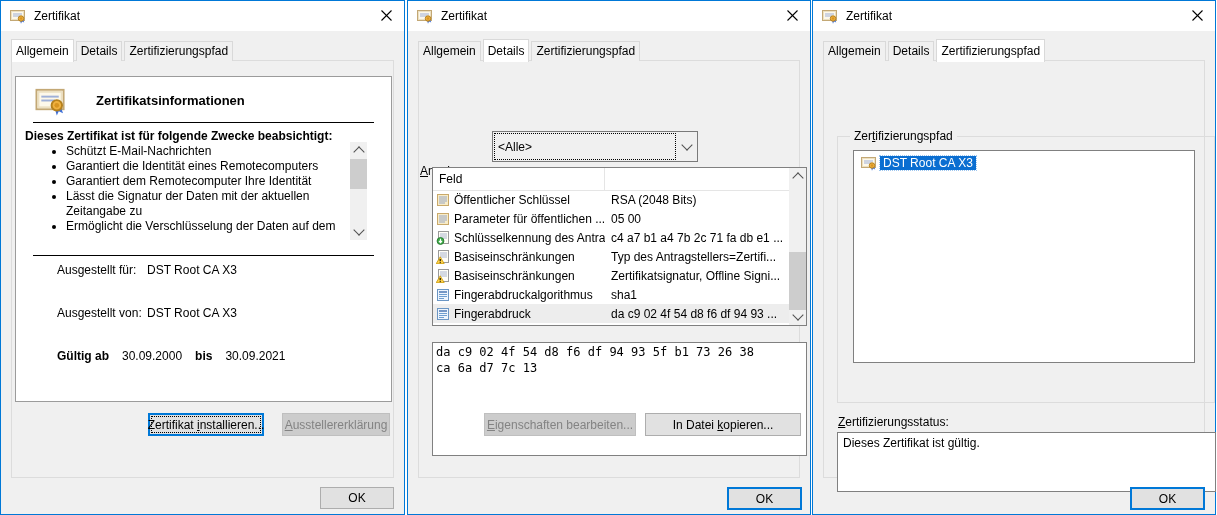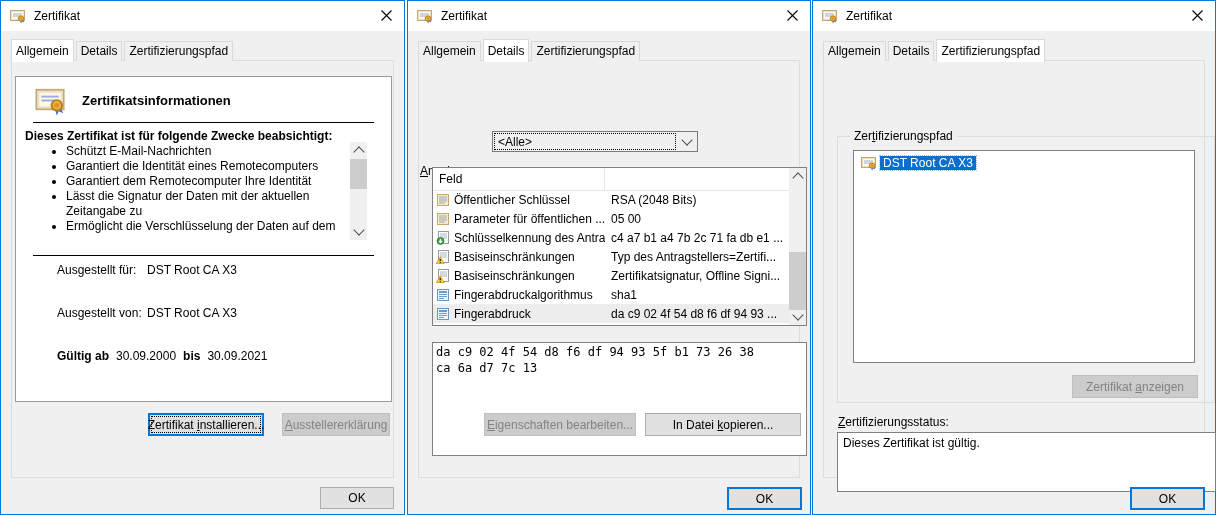--- a/index.html
+++ b/index.html
@@ -38,35 +38,35 @@
   .sb .arr{position:absolute;left:0;width:17px;height:17px;display:flex;align-items:center;justify-content:center;}
   .sb .arr.up{top:0;} .sb .arr.down{bottom:0;}
   .chev{width:7px;height:7px;border-right:1.3px solid #505050;border-bottom:1.3px solid #505050;}
   .chev.down{transform:rotate(45deg);margin-top:-3px;}
   .chev.up{transform:rotate(-135deg);margin-bottom:-3px;}
   .sb .thumb{position:absolute;left:0;width:17px;background:#cdcdcd;}
 
   
   .panel{position:absolute;left:3px;top:15px;width:377px;height:326px;background:#fff;
          border:1px solid #9b9b9b;box-sizing:border-box;}
-  .p-head{position:absolute;left:17px;top:8px;display:flex;align-items:center;gap:13px;}
+  .p-head{position:absolute;left:17px;top:8px;display:flex;align-items:center;gap:27px;}
   .p-heading{font-weight:bold;font-size:13px;}
   .hdiv{position:absolute;left:17px;width:341px;border-top:1px solid #000;}
   .p-intro{position:absolute;left:9px;top:52px;font-weight:bold;}
   .p-purposes{position:absolute;left:36px;top:67px;width:288px;margin:0;padding:0 0 0 14px;
               list-style:disc;line-height:15px;}
   .p-purposes li{margin:0;padding:0;}
   .infrow{position:absolute;left:41px;display:flex;}
   .infrow .lbl{font-weight:normal;width:90px;flex:0 0 auto;}
-  .validrow{position:absolute;left:41px;display:flex;gap:7px;align-items:baseline;}
+  .validrow{position:absolute;left:41px;display:flex;gap:13px;align-items:baseline;}
   .validrow .b{font-weight:bold;}
 
   
   .anz-label{position:absolute;left:1px;top:75px;margin-top:28px;}
-  .combo{position:absolute;left:73px;top:70px;width:206px;height:21px;background:#f0f0f0;
+  .combo{position:absolute;left:73px;top:70px;width:206px;height:31px;background:#f0f0f0;
          border:1px solid #7a7a7a;box-sizing:border-box;display:flex;align-items:stretch;}
   .combo-text{flex:1;margin:2px;outline:1px dotted #000;display:flex;align-items:center;padding:0 3px;}
   .combo-btn{width:20px;display:flex;align-items:center;justify-content:center;}
   .lv{position:absolute;left:13px;top:106px;width:375px;height:159px;background:#fff;
       border:1px solid #808080;box-sizing:border-box;}
   .lv-head{display:flex;height:22px;border-bottom:1px solid #e5e5e5;background:#fff;align-items:center;}
   .lv-head .c1{width:172px;padding-left:6px;box-sizing:border-box;border-right:1px solid #e5e5e5;height:22px;line-height:22px;}
   .lv-head .c2{flex:1;padding-left:6px;height:22px;line-height:22px;}
   .lv-rows{position:absolute;top:22px;left:0;right:17px;bottom:0;overflow:hidden;}
   .lv-row{display:flex;height:19px;align-items:center;white-space:nowrap;}
@@ -363,23 +363,20 @@
           <span>Zer</span><span class="mn">t</span><span>ifizierungspfad</span>
         </div>
         <div class="tree">
           <div class="tree-item">
             <svg width="16" height="16" viewBox="0 0 16 16">
                 <use href="#sym-cert"></use>
               </svg>
             <span class="tree-sel">DST Root CA X3</span>
           </div>
         </div>
-        <div class="btn disabled" style="left:234px;top:238px;width:126px;">
-          <span><span>Zertifikat </span><span class="mn">a</span><span>nzeigen</span></span>
-        </div>
       </div>
       <div class="status-label">
         <span class="mn">Z</span><span>ertifizierungsstatus:</span>
       </div>
       <div class="status-box">
         <span>Dieses Zertifikat ist gültig.</span>
       </div>
     </div>
     <div class="btn default" style="right:10px;top:486px;width:75px;height:23px;">OK</div>
   </div>

